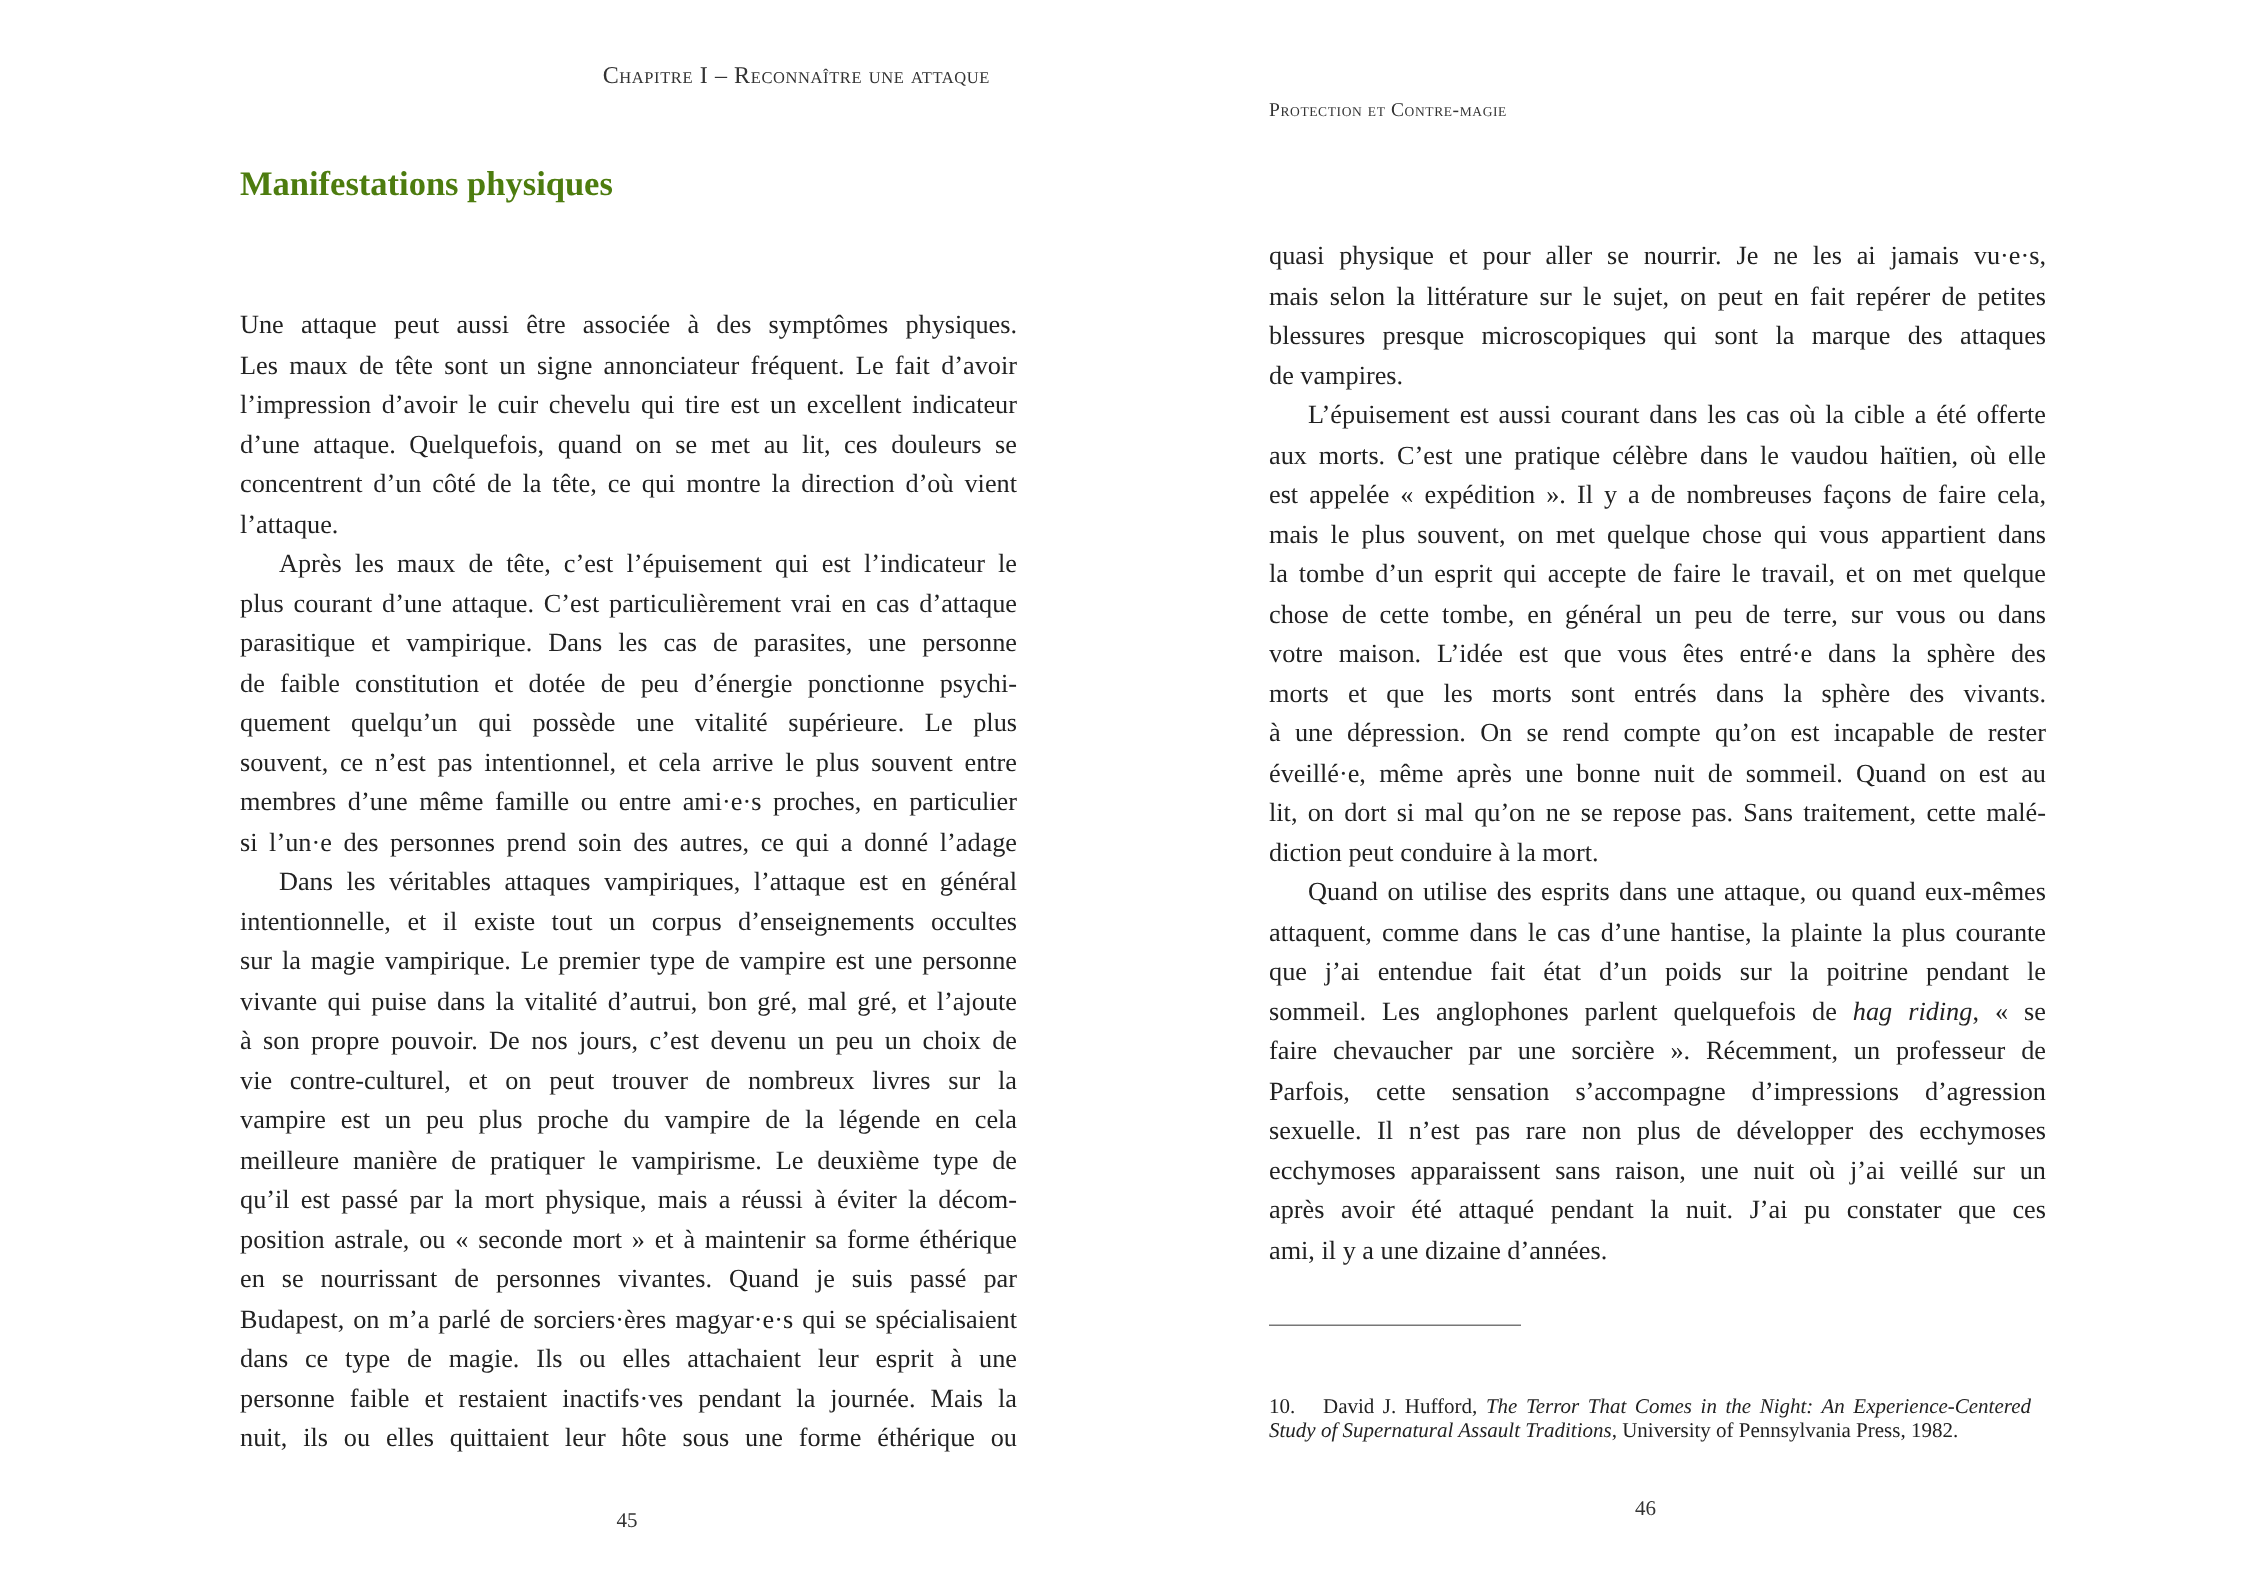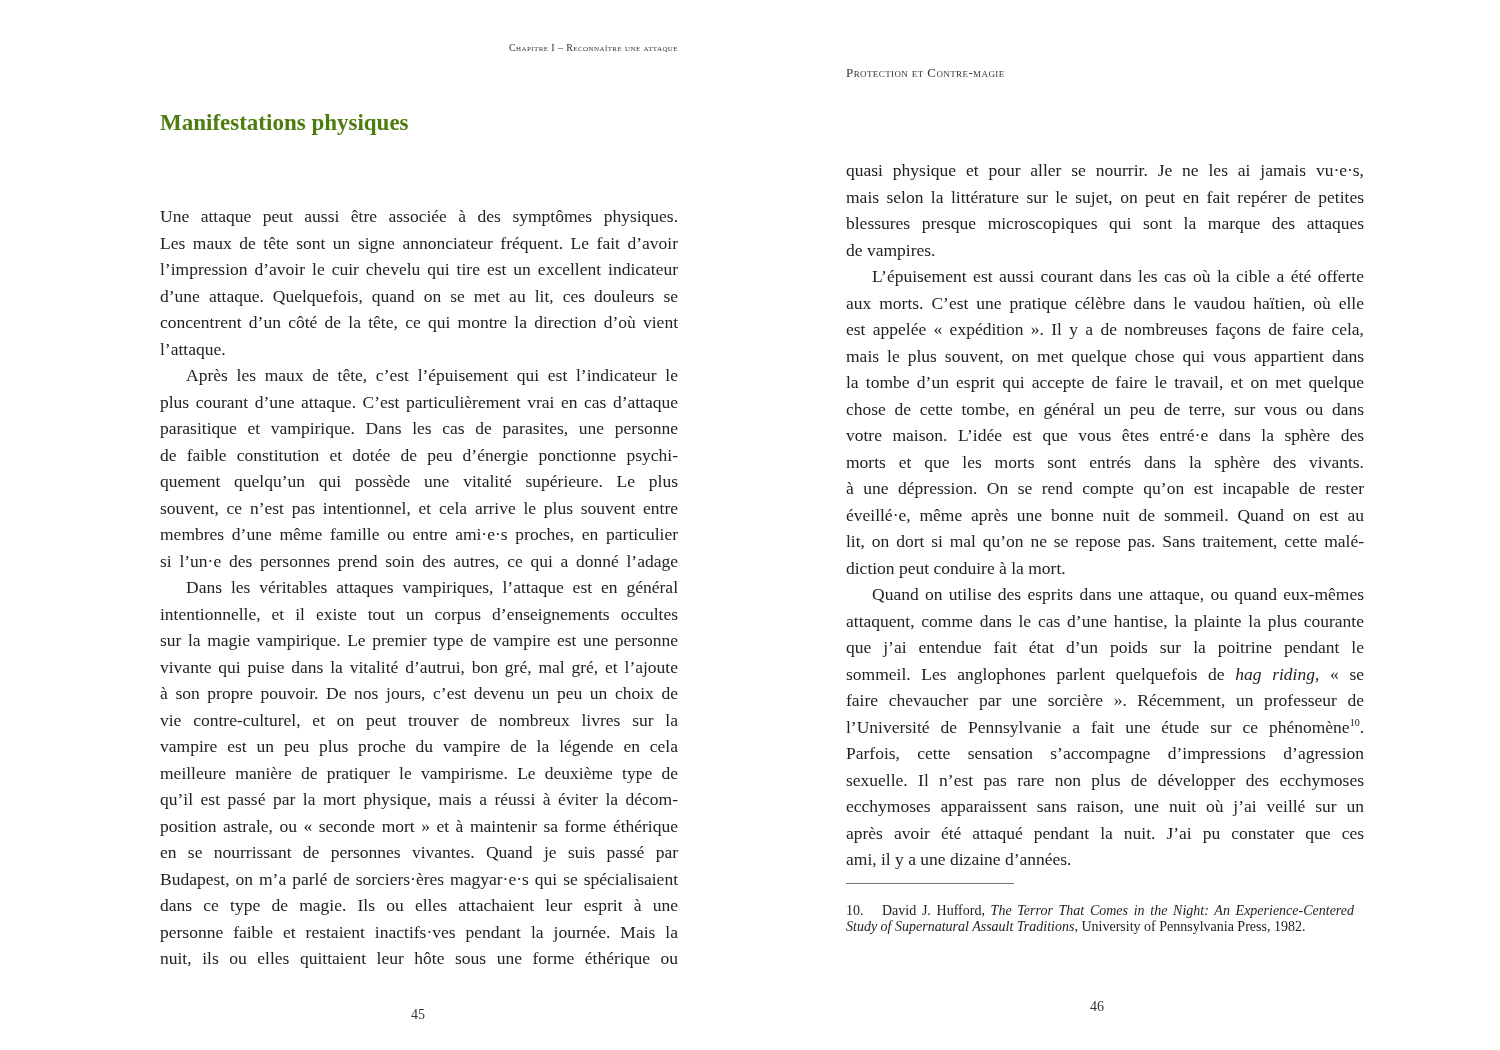--- a/index.html
+++ b/index.html
@@ -1,34 +1,34 @@
 <!DOCTYPE html>
 <html><head>
 <meta charset="utf-8">
 <style>
   html, body { margin: 0; padding: 0; background: #ffffff; }
   body { width: 1500px; height: 1050px; position: relative; overflow: hidden; color: #222; font-family: "Liberation Serif", "DejaVu Serif", serif; }
   .page { position: absolute; top: 0; height: 1050px; }
   .page.left { left: 0; width: 750px; }
   .page.right { left: 750px; width: 750px; }
   .running-head { position: absolute; font-size: 13px; letter-spacing: 0.4px; font-variant: small-caps; color: #333; white-space: nowrap; }
-  .left .running-head { top: 42px; right: 72px; font-size: 10px; font-family: Liberation Serif, serif; }
+  .left .running-head { top: 42px; right: 90px; font-size: 16px; font-family: Liberation Serif, serif; }
   .right .running-head { top: 65px; left: 96px; font-size: 13px; }
   .heading { position: absolute; left: 160px; top: 110px; font-size: 23px; font-weight: bold; color: #4d7c0f; margin: 0; }
   .textblock { position: absolute; width: 518px; margin-top: 36px; }
   .left .textblock { left: 160px; top: 167px; }
   .right .textblock { left: 96px; top: 121px; }
   .line { display: block; height: 26.5px; line-height: 26.5px; font-size: 17.5px; text-align: justify; text-align-last: justify; white-space: nowrap; overflow: visible; }
   .line.last { text-align-last: left; }
   .line.indent { text-indent: 26px; }
   .ital { font-style: italic; }
   sup { font-size: 10px; vertical-align: super; line-height: 0; }
   .fn-rule { position: absolute; left: 96px; top: 883px; width: 168px; height: 1px; background: #777; }
   .footnote { position: absolute; left: 96px; top: 903px; width: 508px; font-size: 14px; line-height: 15.5px; text-align: justify; color: #222; }
-  .footnote .fn-num { display: inline-block; width: 36px; }
+  .footnote .fn-num { display: inline-block; width: 36px; margin-top: 28px; }
   .page-number { position: absolute; font-size: 14px; color: #333; }
   .left .page-number { left: 411px; top: 1007px; }
   .right .page-number { left: 340px; top: 999px; }
 </style>
 </head>
 <body>
 
 <div class="page left">
   <div class="running-head">Chapitre I – Reconnaître une attaque</div>
   <h2 class="heading">Manifestations physiques</h2>
@@ -83,21 +83,20 @@
       <div class="line"><span>morts et que les morts sont entrés dans la sphère des vivants.</span></div>
       <div class="line"><span>à une dépression. On se rend compte qu’on est incapable de rester</span></div>
       <div class="line"><span>éveillé·e, même après une bonne nuit de sommeil. Quand on est au</span></div>
       <div class="line"><span>lit, on dort si mal qu’on ne se repose pas. Sans traitement, cette malé-</span></div>
       <div class="line last"><span>diction peut conduire à la mort.</span></div>
       <div class="line indent"><span>Quand on utilise des esprits dans une attaque, ou quand eux-mêmes</span></div>
       <div class="line"><span>attaquent, comme dans le cas d’une hantise, la plainte la plus courante</span></div>
       <div class="line"><span>que j’ai entendue fait état d’un poids sur la poitrine pendant le</span></div>
       <div class="line"><span>sommeil. Les anglophones parlent quelquefois de </span><span class="ital">hag riding</span><span>, « se</span></div>
       <div class="line"><span>faire chevaucher par une sorcière ». Récemment, un professeur de</span></div>
-      <div class="line"><span>l’Université de Pennsylvanie a fait une étude sur ce phénomène</span><sup>10</sup><span>.</span></div>
       <div class="line"><span>Parfois, cette sensation s’accompagne d’impressions d’agression</span></div>
       <div class="line"><span>sexuelle. Il n’est pas rare non plus de développer des ecchymoses</span></div>
       <div class="line"><span>ecchymoses apparaissent sans raison, une nuit où j’ai veillé sur un</span></div>
       <div class="line"><span>après avoir été attaqué pendant la nuit. J’ai pu constater que ces</span></div>
       <div class="line last"><span>ami, il y a une dizaine d’années.</span></div>
     </div>
   <div class="fn-rule"></div>
   <div class="footnote">
     <span class="fn-num">10.</span><span>David J. Hufford, </span><span class="ital">The Terror That Comes in the Night: An Experience-Centered Study of Supernatural Assault Traditions</span><span>, University of Pennsylvania Press, 1982.</span>
   </div>

